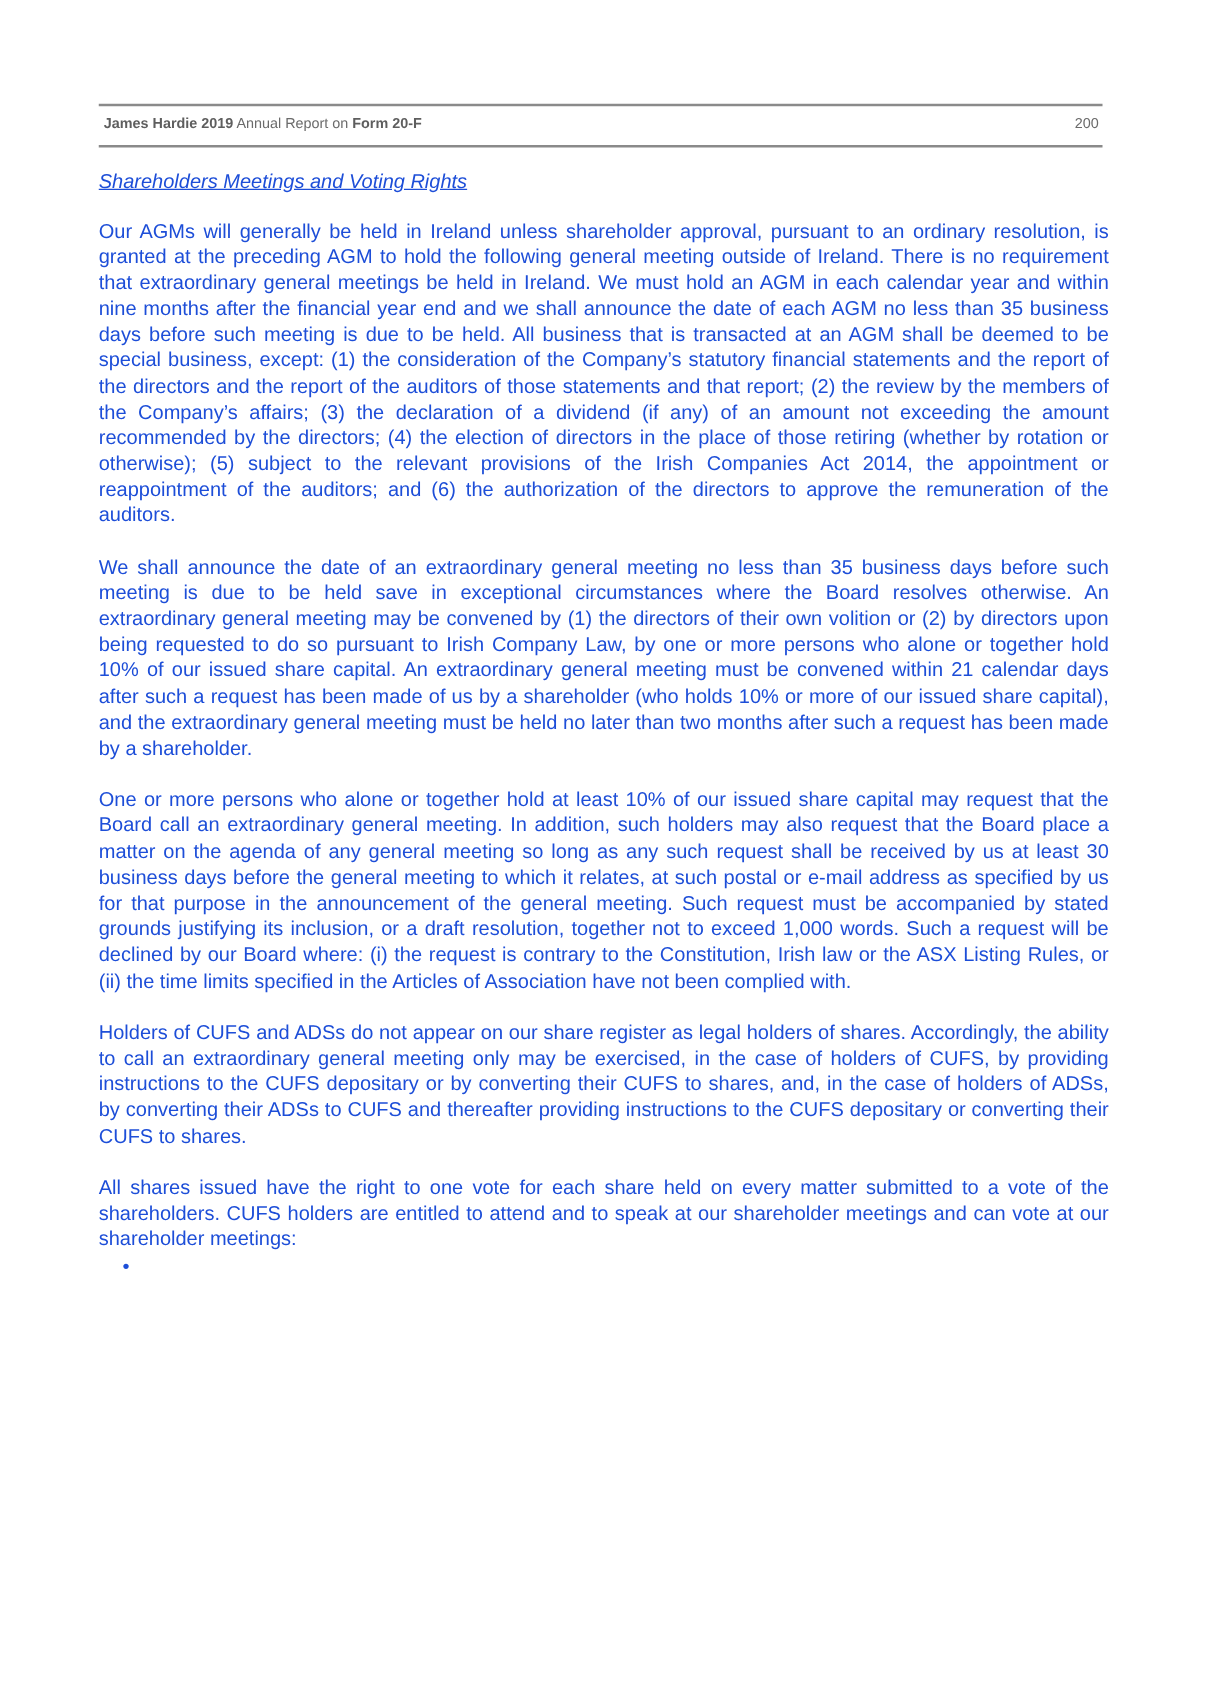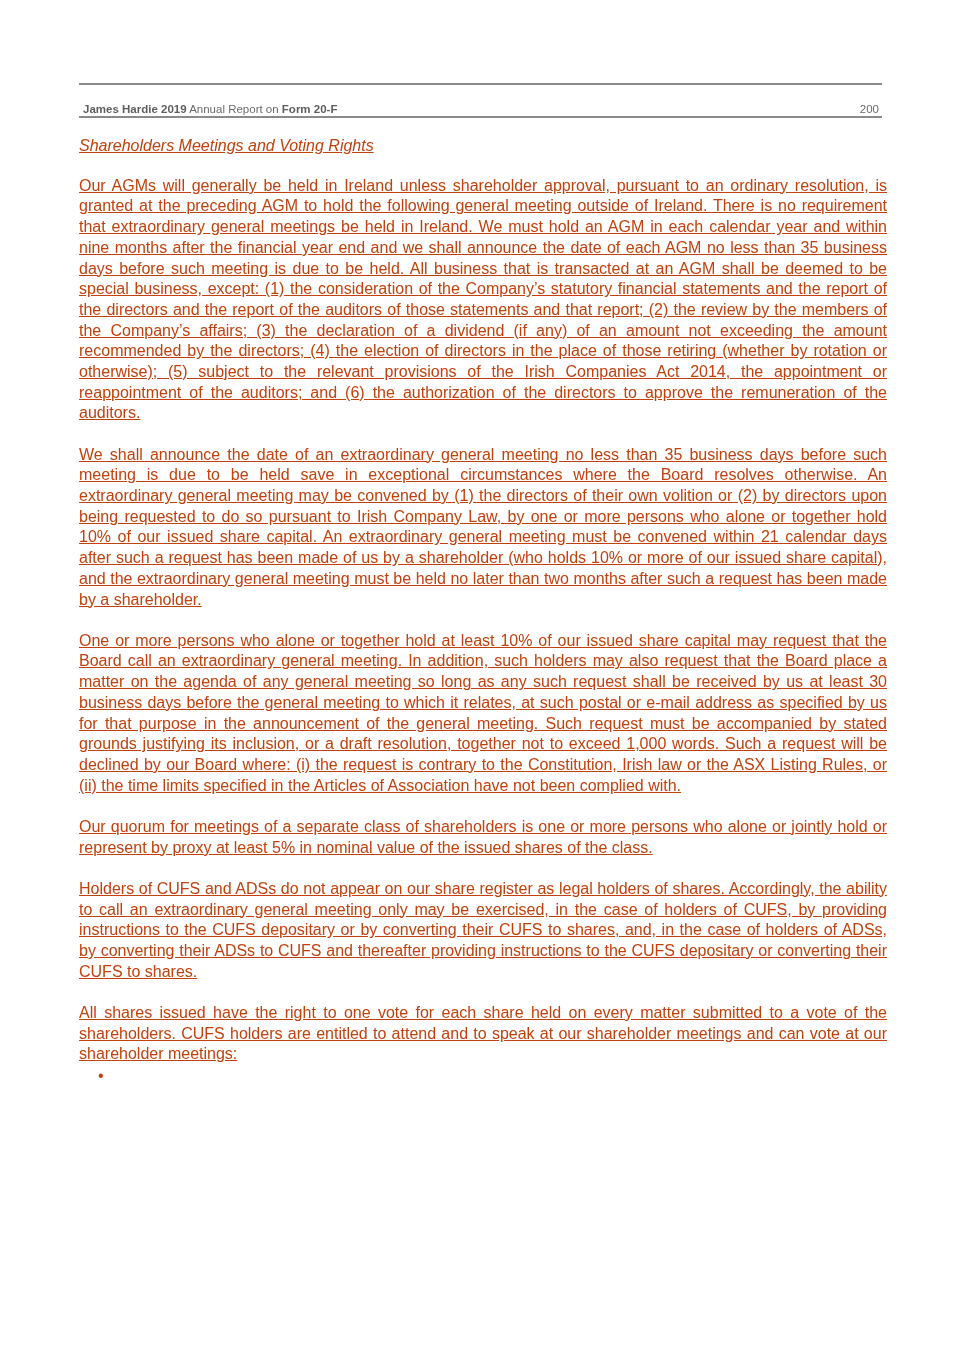--- a/index.html
+++ b/index.html
@@ -1,47 +1,46 @@
 <!DOCTYPE html>
 <html><head>
   <meta charset="utf-8">
   <style>
     html, body { margin: 0; padding: 0; background: #ffffff; }
     body { width: 965px; height: 1365px; position: relative; overflow: hidden;
       font-family: "Liberation Sans", sans-serif; color: #1a1a1a; }
     .rule { position: absolute; left: 79px; width: 803px; height: 2px; background: #8a8a8a; }
     .rule.top { top: 83px; }
     .rule.bottom { top: 116px; }
-    .header { position: absolute; top: 103px; left: 83px; width: 796px; font-size: 11.5px; color: #6b6b6b; }
+    .header { position: absolute; top: 93px; left: 83px; width: 796px; font-size: 11.5px; color: #6b6b6b; }
     .header b { font-weight: bold; color: #5e5e5e; }
     .header .page-num { position: absolute; right: 0; top: 0; text-align: right; }
-    .content { position: absolute; top: 136px; left: 79px; width: 808px; font-size: 16px; line-height: 20.7px; color: #c2410c; }
+    .content { position: absolute; top: 136px; left: 79px; width: 808px; font-size: 16px; line-height: 20.7px; color: #1d4ed8; }
     .section-title { font-style: italic; text-decoration: underline; margin: 0 0 19px 0; font-weight: normal; font-size: 16px; }
-    p { margin: 0 0 20.5px 0; text-align: justify; text-decoration: underline; }
+    p { margin: 0 0 20.5px 0; text-align: justify; }
     ul { margin: 0; padding: 0; list-style: none; }
     li { position: relative; padding-left: 47px; text-align: justify; }
     li .bullet { position: absolute; left: 19px; top: 0; }
     p.last { margin-bottom: 1px; }
   </style>
 </head>
 <body>
 
 <div class="rule top"></div>
 <div class="header">
   <span><b>James Hardie 2019</b><span> Annual Report on </span><b>Form 20-F</b></span>
   <span class="page-num">200</span>
 </div>
 <div class="rule bottom"></div>
 
 <div class="content">
   <h2 class="section-title">Shareholders Meetings and Voting Rights</h2>
   <p>Our AGMs will generally be held in Ireland unless shareholder approval, pursuant to an ordinary resolution, is granted at the preceding AGM to hold the following general meeting outside of Ireland. There is no requirement that extraordinary general meetings be held in Ireland. We must hold an AGM in each calendar year and within nine months after the financial year end and we shall announce the date of each AGM no less than 35 business days before such meeting is due to be held. All business that is transacted at an AGM shall be deemed to be special business, except: (1) the consideration of the Company’s statutory financial statements and the report of the directors and the report of the auditors of those statements and that report; (2) the review by the members of the Company’s affairs; (3) the declaration of a dividend (if any) of an amount not exceeding the amount recommended by the directors; (4) the election of directors in the place of those retiring (whether by rotation or otherwise); (5) subject to the relevant provisions of the Irish Companies Act 2014, the appointment or reappointment of the auditors; and (6) the authorization of the directors to approve the remuneration of the auditors.</p>
   <p>We shall announce the date of an extraordinary general meeting no less than 35 business days before such meeting is due to be held save in exceptional circumstances where the Board resolves otherwise. An extraordinary general meeting may be convened by (1) the directors of their own volition or (2) by directors upon being requested to do so pursuant to Irish Company Law, by one or more persons who alone or together hold 10% of our issued share capital. An extraordinary general meeting must be convened within 21 calendar days after such a request has been made of us by a shareholder (who holds 10% or more of our issued share capital), and the extraordinary general meeting must be held no later than two months after such a request has been made by a shareholder.</p>
   <p>One or more persons who alone or together hold at least 10% of our issued share capital may request that the Board call an extraordinary general meeting. In addition, such holders may also request that the Board place a matter on the agenda of any general meeting so long as any such request shall be received by us at least 30 business days before the general meeting to which it relates, at such postal or e-mail address as specified by us for that purpose in the announcement of the general meeting. Such request must be accompanied by stated grounds justifying its inclusion, or a draft resolution, together not to exceed 1,000 words. Such a request will be declined by our Board where: (i) the request is contrary to the Constitution, Irish law or the ASX Listing Rules, or (ii) the time limits specified in the Articles of Association have not been complied with.</p>
-  <p>Our quorum for meetings of a separate class of shareholders is one or more persons who alone or jointly hold or represent by proxy at least 5% in nominal value of the issued shares of the class.</p>
   <p>Holders of CUFS and ADSs do not appear on our share register as legal holders of shares. Accordingly, the ability to call an extraordinary general meeting only may be exercised, in the case of holders of CUFS, by providing instructions to the CUFS depositary or by converting their CUFS to shares, and, in the case of holders of ADSs, by converting their ADSs to CUFS and thereafter providing instructions to the CUFS depositary or converting their CUFS to shares.</p>
   <p class="last">All shares issued have the right to one vote for each share held on every matter submitted to a vote of the shareholders. CUFS holders are entitled to attend and to speak at our shareholder meetings and can vote at our shareholder meetings:</p>
   <ul>
     <li>
       <span class="bullet">•</span>
     </li>
   </ul>
 </div>
 
 </body></html>

